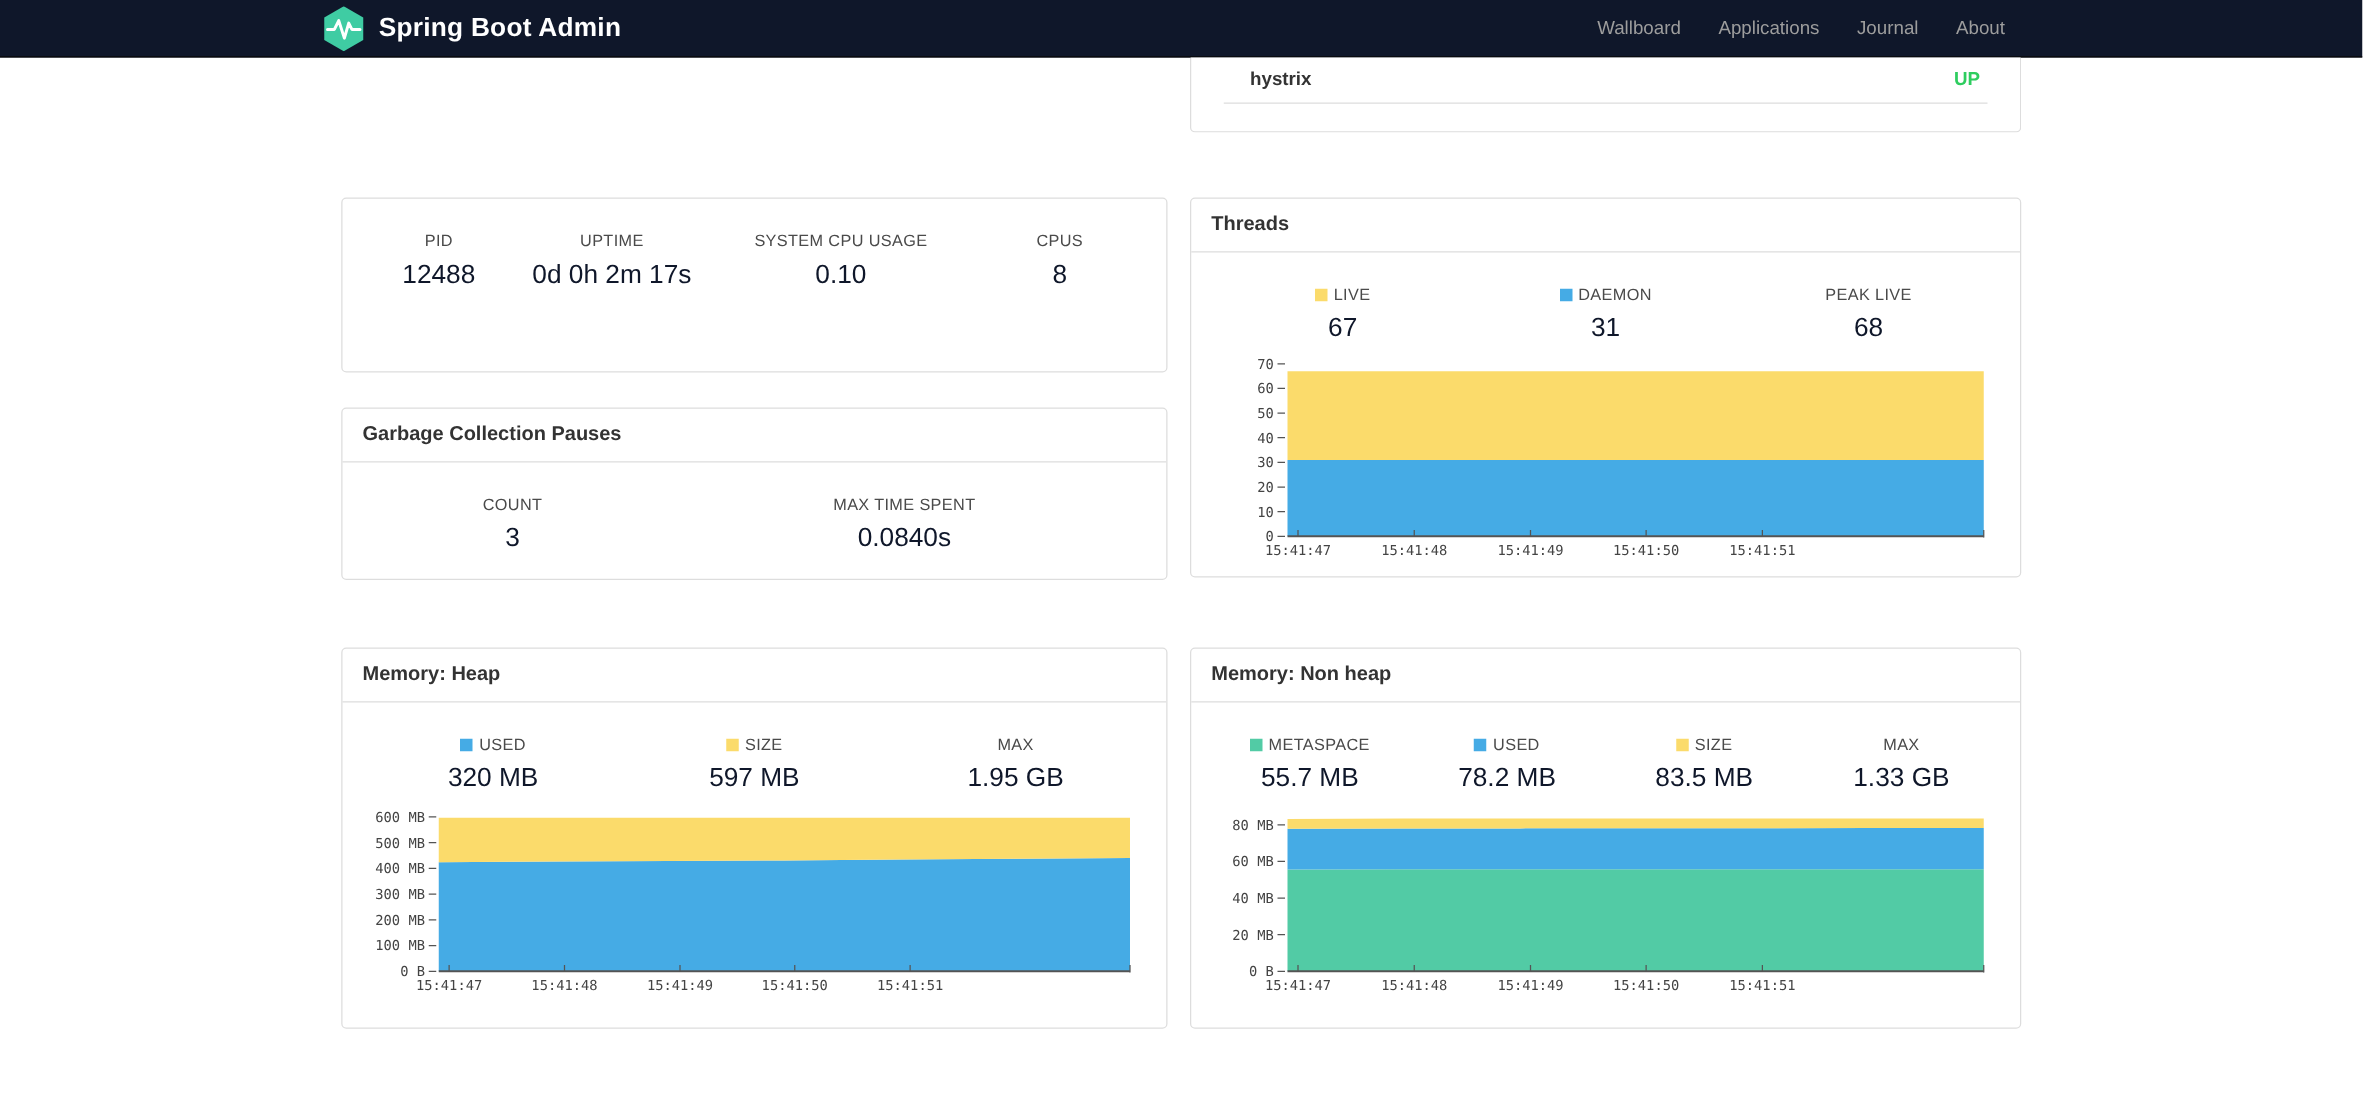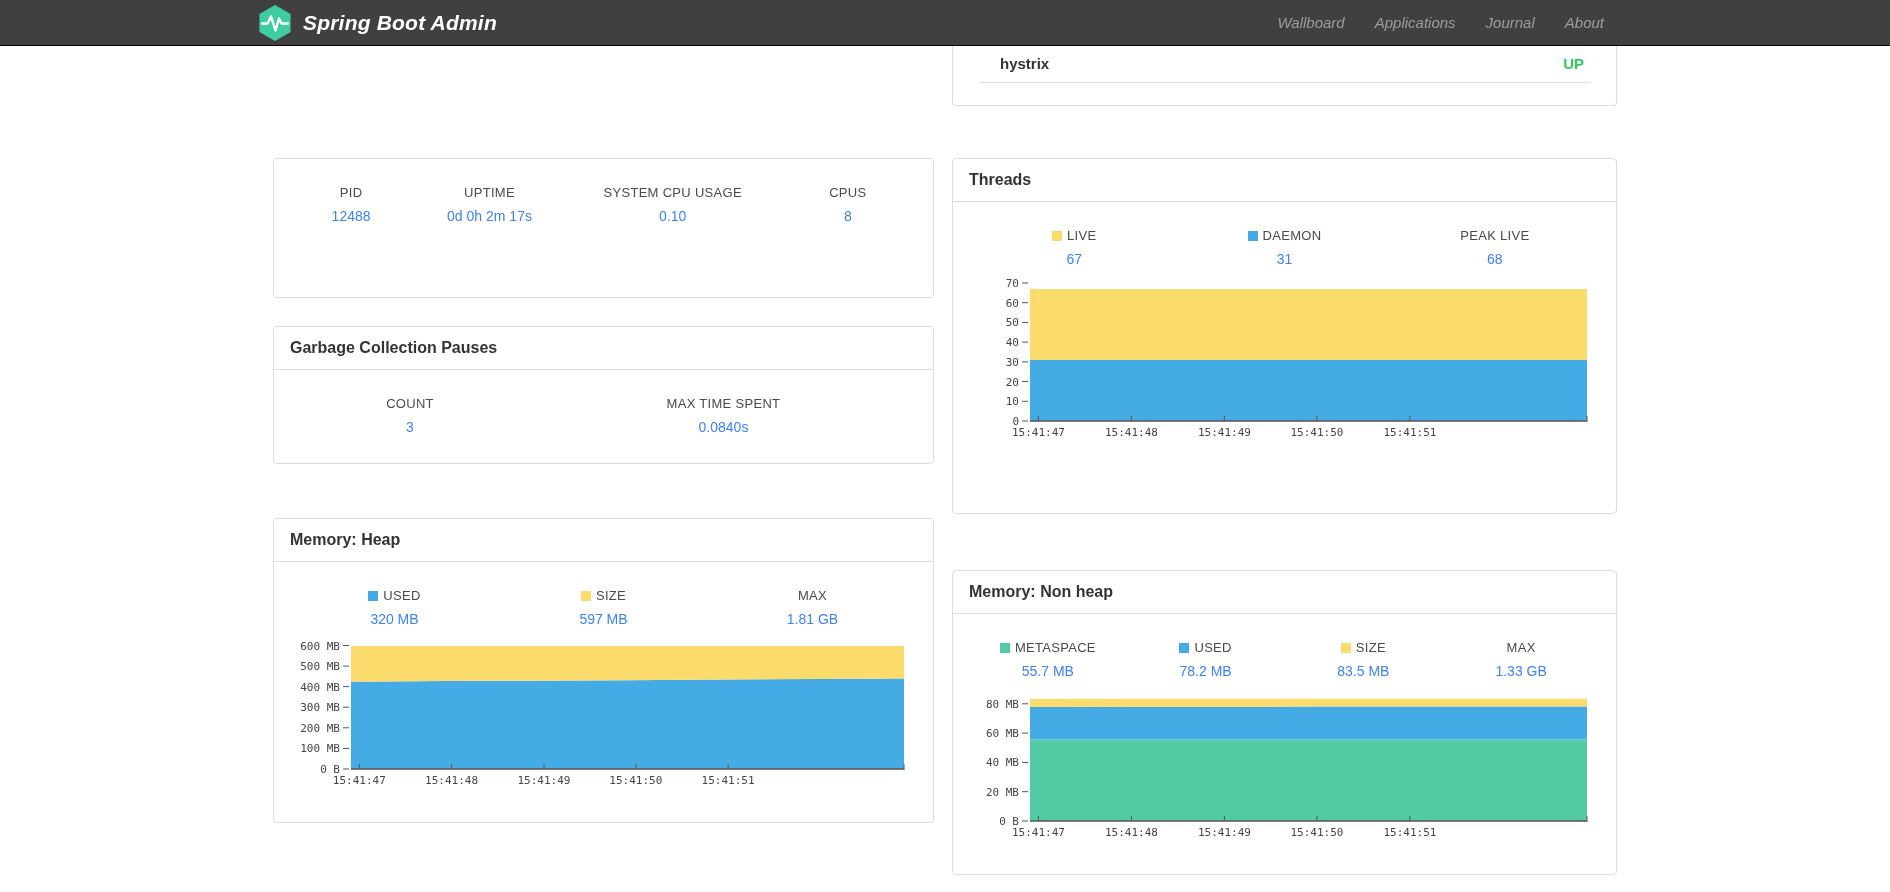--- a/index.html
+++ b/index.html
@@ -1,21 +1,21 @@
 <!DOCTYPE html>
 <html><head>
 <meta charset="utf-8">
 <style>
   * { margin:0; padding:0; box-sizing:border-box; }
   html,body { width:1890px; height:892px; background:#fff; overflow:hidden;
               font-family:"Liberation Sans", sans-serif; color:#333; }
 
   
-  .navbar { height:46px; background:#404040; border-bottom:1px solid #080808;
-            display:flex; align-items:center;font-style:italic; }
+  .navbar { height:46px; background:#0f172a; border-bottom:1px solid #080808;
+            display:flex; align-items:center; }
   .navbar-inner { width:1376px; margin:0 auto; display:flex; align-items:center;
                   justify-content:space-between; height:100%; }
   .brand { display:flex; align-items:center; gap:10px; text-decoration:none; cursor:pointer; }
   .brand-logo { width:36px; height:36px; display:block; }
   .brand-text { color:#fff; font-size:21px; font-weight:bold; letter-spacing:0.2px; }
   .nav-links { display:flex; align-items:center; height:100%; padding-right:14px; }
   .nav-link { color:#9d9d9d; font-size:15px; padding:16px 15px; line-height:46px;
               text-decoration:none; cursor:pointer; }
 
   
@@ -32,38 +32,38 @@
   .status-panel { height:60px; border-top:none; border-radius:0 0 4px 4px; overflow:hidden; }
   .status-row { display:flex; justify-content:space-between; align-items:center;
                 padding:9px 32px 10px 47px; font-size:15px; font-weight:bold; }
   .status-divider { border-bottom:1px solid #ddd; margin:0 26px; }
 
   
   .metric-row { display:flex; padding:26px 16px 0 16px; }
   .metric-col { text-align:center; }
   .metric-label { font-size:13px; color:#4a4a4a; letter-spacing:0.3px;
                   display:flex; align-items:center; justify-content:center; gap:5px; }
-  .metric-value { font-size:14px; color:#3b82f6; margin-top:8px; font-weight:normal; }
+  .metric-value { font-size:21px; color:#0f172a; margin-top:8px; font-weight:normal; }
   .swatch { width:10px; height:10px; display:inline-block; flex:0 0 auto; }
 
   
   .proc-c0{flex:0.75} .proc-c1{flex:0.95} .proc-c2{flex:1.35} .proc-c3{flex:1.3} .proc-c4{flex:0.85}
   .gc-c0{flex:0.62} .gc-c1{flex:1} .gc-c2{flex:1}
   .eq3 > .metric-col { flex:1; }
   .eq4 > .metric-col { flex:1; }
 
   
   .sp-left-top { height:112px; }
   .panel-process { height:140px; }
   .gap-28 { height:28px; }
   .panel-gc { height:138px; }
   .gap-54 { height:54px; }
   .panel-memheap { height:305px; }
   .gap-52 { height:52px; }
-  .panel-threads { height:356px; }
+  .panel-threads { height:304px; }
   .gap-56 { height:56px; }
   .panel-memnonheap { height:305px; }
 
   
   .chart-host { margin:10px 15px 0 15px; }
   .chart-tall { height:168px; }
   .chart-short { height:156px; }
   .up-text { font-weight:bold; }
 </style>
 </head>
@@ -149,21 +149,21 @@
         </div>
         <div class="metric-col">
           <div class="metric-label">
             <span class="swatch" style="background-color: rgb(251, 219, 107);"></span>
             <span>SIZE</span>
           </div>
           <div class="metric-value">597 MB</div>
         </div>
         <div class="metric-col">
           <div class="metric-label">MAX</div>
-          <div class="metric-value">1.81 GB</div>
+          <div class="metric-value">1.95 GB</div>
         </div>
       </div>
       <div class="chart-host chart-short"><svg width="629" height="156" xmlns="http://www.w3.org/2000/svg">
             <polygon points="62.0,44.7 154.2,44.1 246.3,43.7 338.5,43.3 430.7,42.6 522.8,42.0 615.0,41.4 615.0,132.0 62.0,132.0" fill="#45ABE5"></polygon>
             <polygon points="62.0,9.1 154.2,9.1 246.3,9.1 338.5,9.1 430.7,9.1 522.8,9.1 615.0,9.1 615.0,41.4 522.8,42.0 430.7,42.6 338.5,43.3 246.3,43.7 154.2,44.1 62.0,44.7" fill="#FBDB6B"></polygon>
             <line x1="62" y1="132" x2="615" y2="132" stroke="#545454" stroke-width="1.5"></line>
             <line x1="70.3" y1="127" x2="70.3" y2="132" stroke="#545454"></line>
             <text x="70.3" y="147" text-anchor="middle" font-size="11" fill="#444" font-family="DejaVu Sans Mono, monospace">15:41:47</text>
             <line x1="162.6" y1="127" x2="162.6" y2="132" stroke="#545454"></line>
             <text x="162.6" y="147" text-anchor="middle" font-size="11" fill="#444" font-family="DejaVu Sans Mono, monospace">15:41:48</text>

